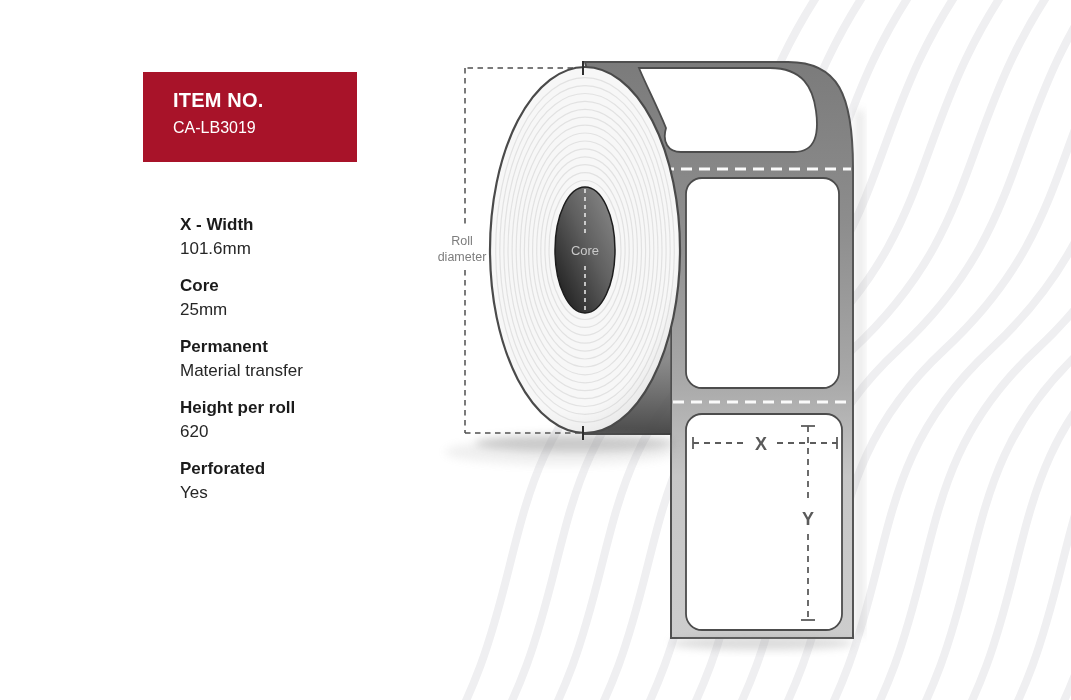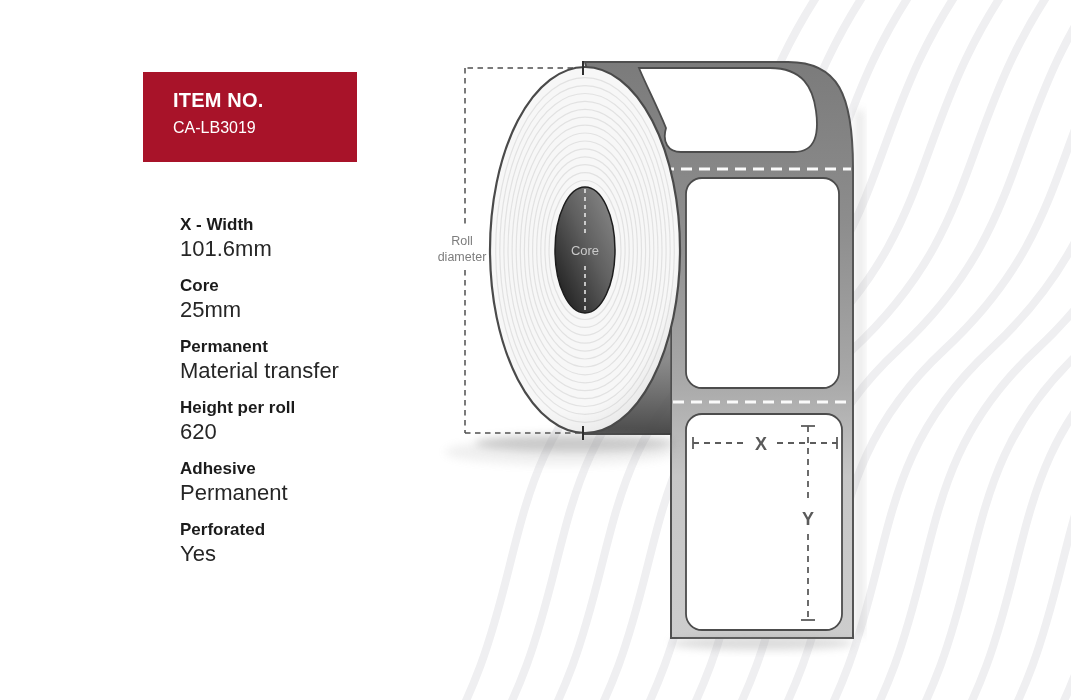--- a/index.html
+++ b/index.html
@@ -17,21 +17,21 @@
     background:#a81329;color:#ffffff;z-index:3;
     box-sizing:border-box;padding:14px 0 0 30px;
   }
   .item-box .title{font-size:20px;font-weight:bold;line-height:28px;letter-spacing:.2px;}
   .item-box .number{font-size:16px;font-weight:normal;line-height:28px;}
 
   
   .spec-list{position:absolute;left:180px;top:214px;z-index:3;}
   .spec-row{margin-bottom:15px;}
   .spec-label{font-size:17px;font-weight:bold;color:#1b1b1b;line-height:22px;}
-  .spec-value{font-size:22px;font-weight:normal;color:#262626;line-height:23px;margin-top:1px;}
+  .spec-value{font-size:17px;font-weight:normal;color:#262626;line-height:23px;margin-top:1px;}
 </style>
 </head>
 <body>
 
 <div class="canvas">
 
   <svg class="scene" width="1071" height="700" viewBox="0 0 1071 700">
     <defs>
       <linearGradient id="stripGrad" x1="0" y1="0" x2="0" y2="1">
         <stop offset="0" stop-color="#7b7b7b"></stop>
@@ -171,22 +171,18 @@
     </div>
     <div class="spec-row">
       <div class="spec-label">Permanent</div>
       <div class="spec-value">Material transfer</div>
     </div>
     <div class="spec-row">
       <div class="spec-label">Height per roll</div>
       <div class="spec-value">620</div>
     </div>
     <div class="spec-row">
-      <div class="spec-label">Adhesive</div>
-      <div class="spec-value">Permanent</div>
-    </div>
-    <div class="spec-row">
       <div class="spec-label">Perforated</div>
       <div class="spec-value">Yes</div>
     </div>
   </div>
 
 </div>
 
 </body></html>

